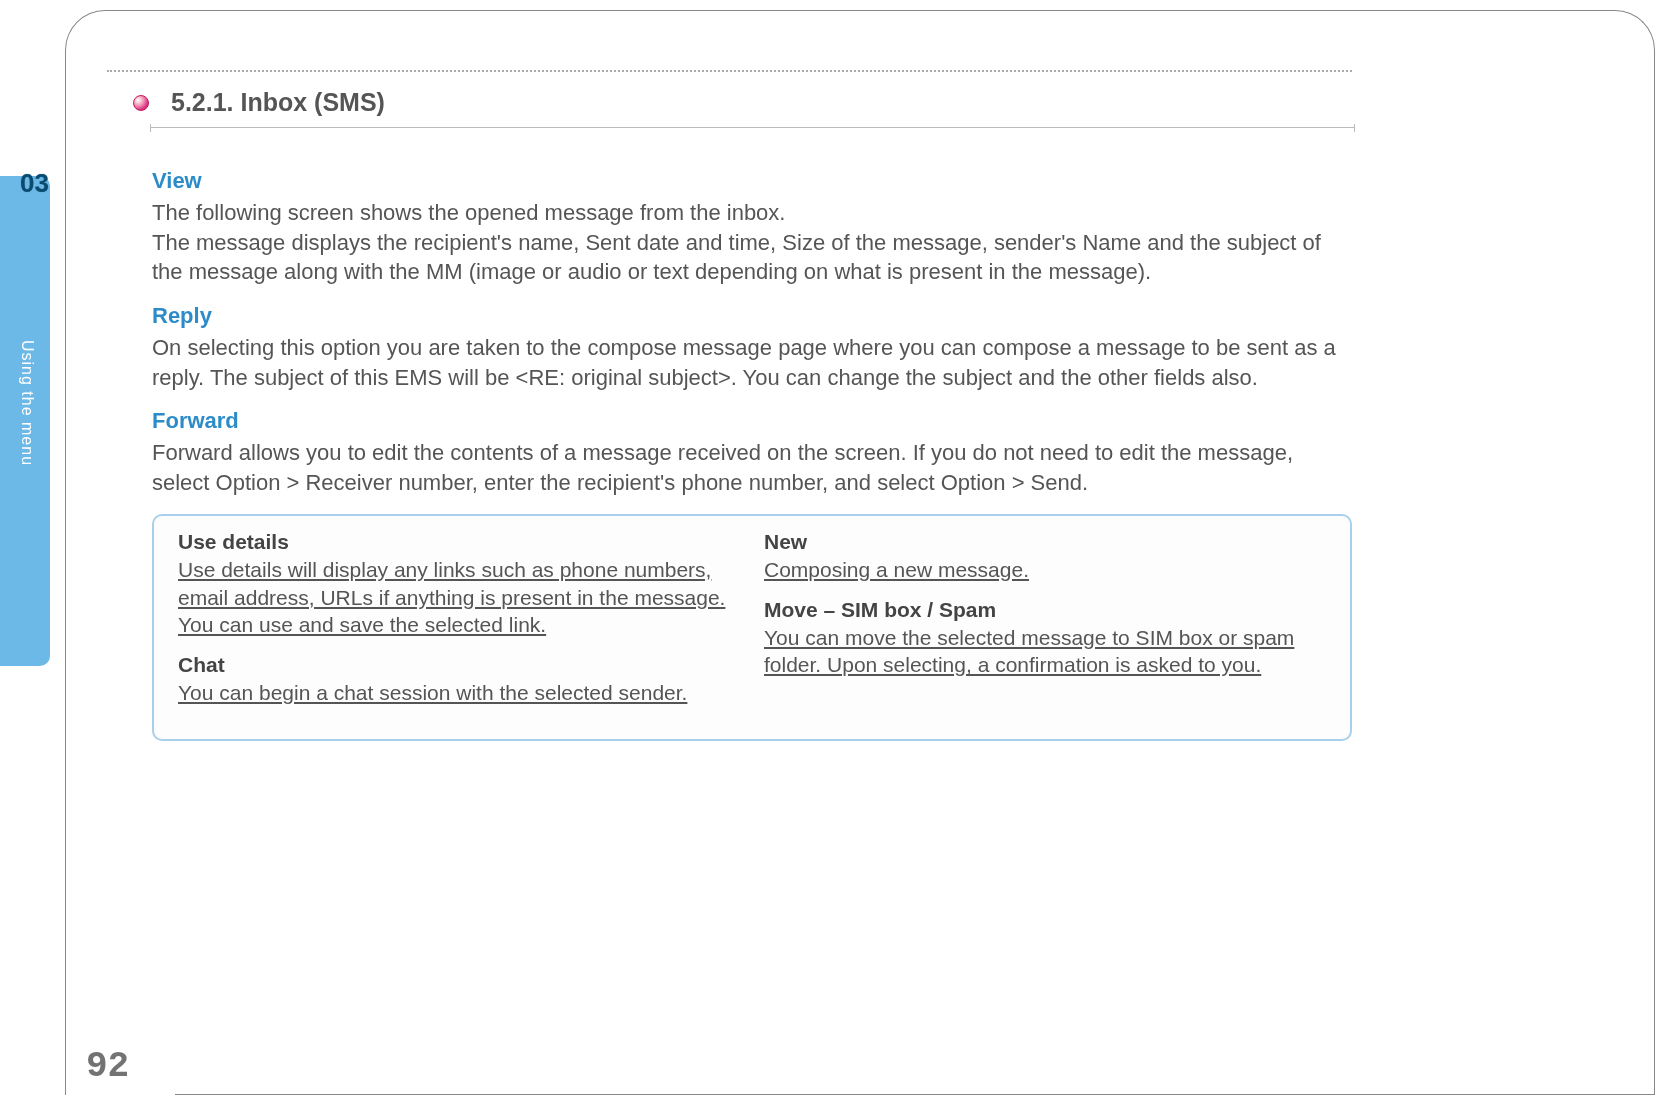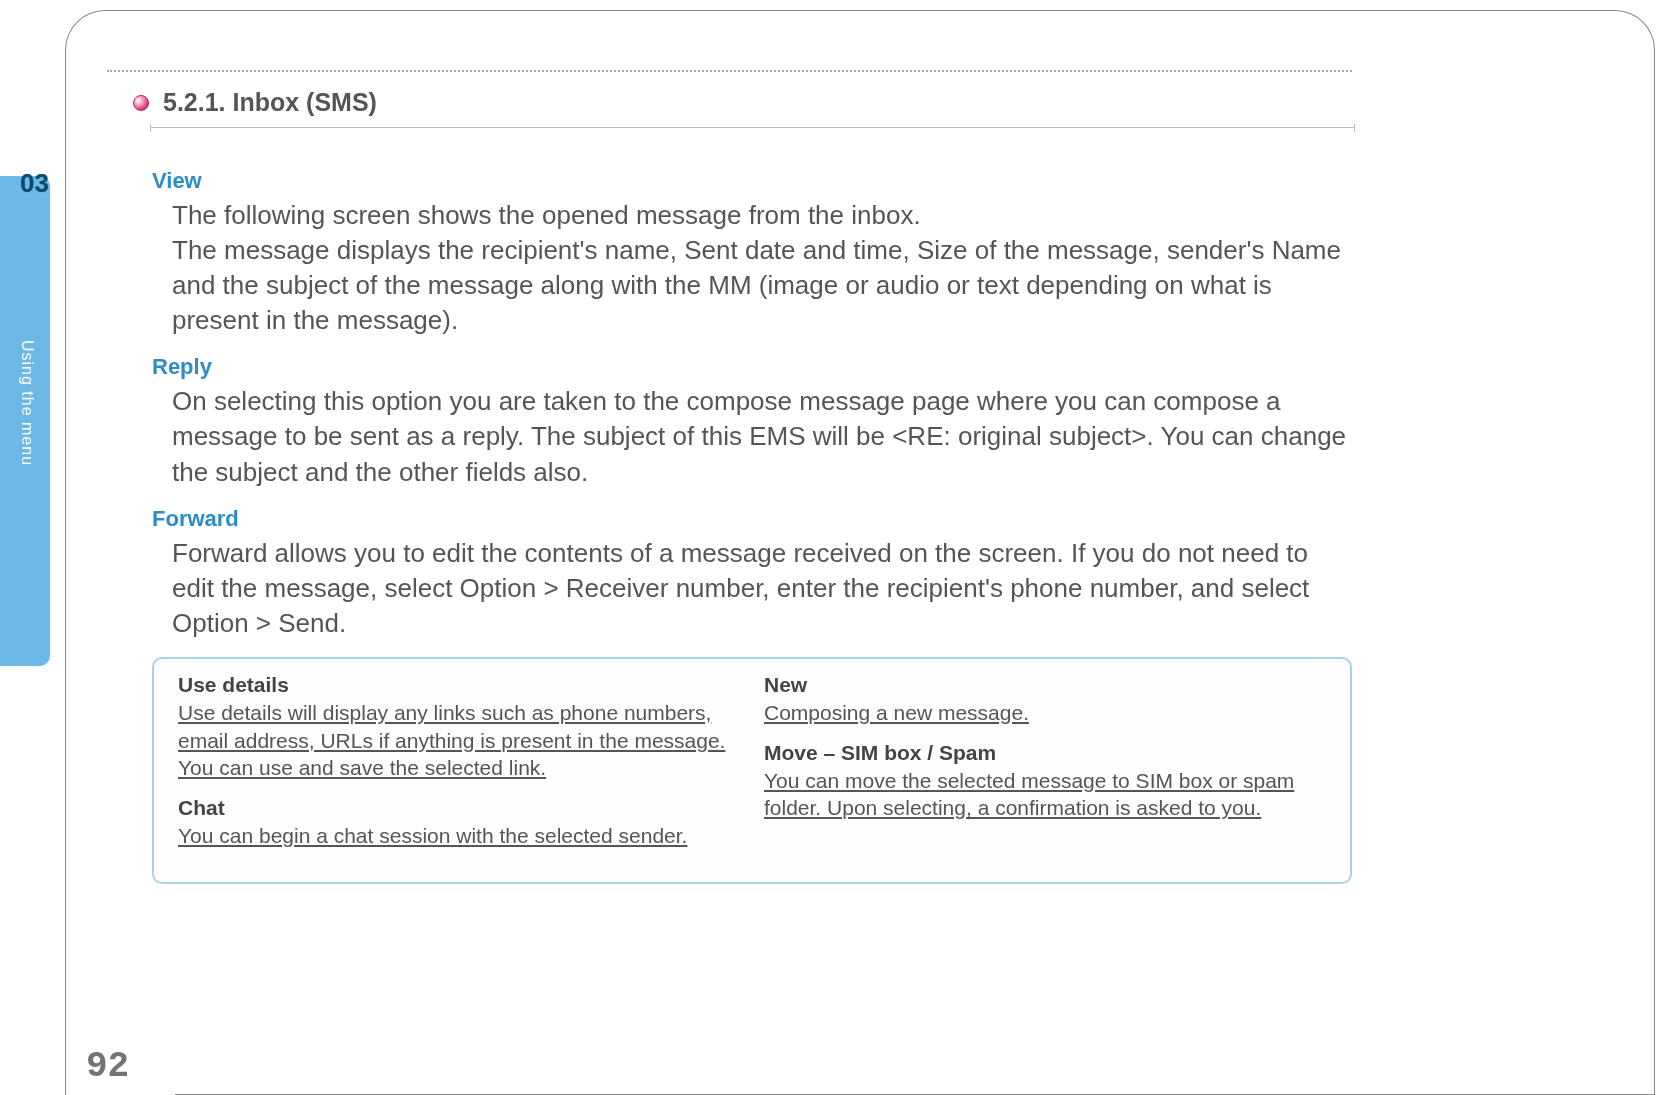--- a/index.html
+++ b/index.html
@@ -66,21 +66,21 @@
       left: 107px;
       width: 1245px;
       border-top: 2px dotted #aaa;
     }
     .section-heading {
       position: absolute;
       top: 88px;
       left: 133px;
       display: flex;
       align-items: center;
-      gap: 14px;
+      gap: 22px;
     }
     .bullet-icon {
       width: 16px;
       height: 16px;
       border-radius: 50%;
       background: radial-gradient(circle at 30% 30%, #fff, #f48fb1 40%, #d63384 70%);
       border: 1px solid #c2185b;
     }
     .section-title {
       font-size: 25px;
@@ -119,24 +119,23 @@
       color: #444;
     }
     .item { margin-bottom: 16px; }
     .item-title {
       color: #2d8cc8;
       font-weight: bold;
       font-size: 22px;
       margin-bottom: 4px;
     }
     .item-body {
-      font-size: 26px;
+      font-size: 22px;
       line-height: 1.35;
       color: #555;
-      margin-left: 20px;
     }
     .info-box {
       margin-top: 12px;
       border: 2px solid #a8d0ea;
       border-radius: 10px;
       background: #fdfdfd;
       padding: 14px 24px 18px 24px;
       display: flex;
       gap: 24px;
     }

